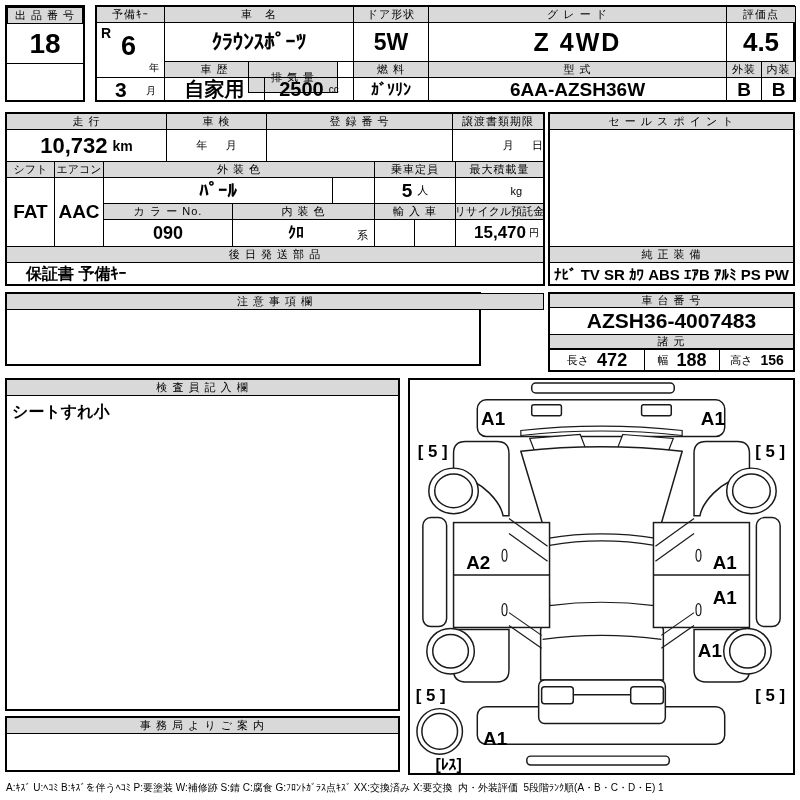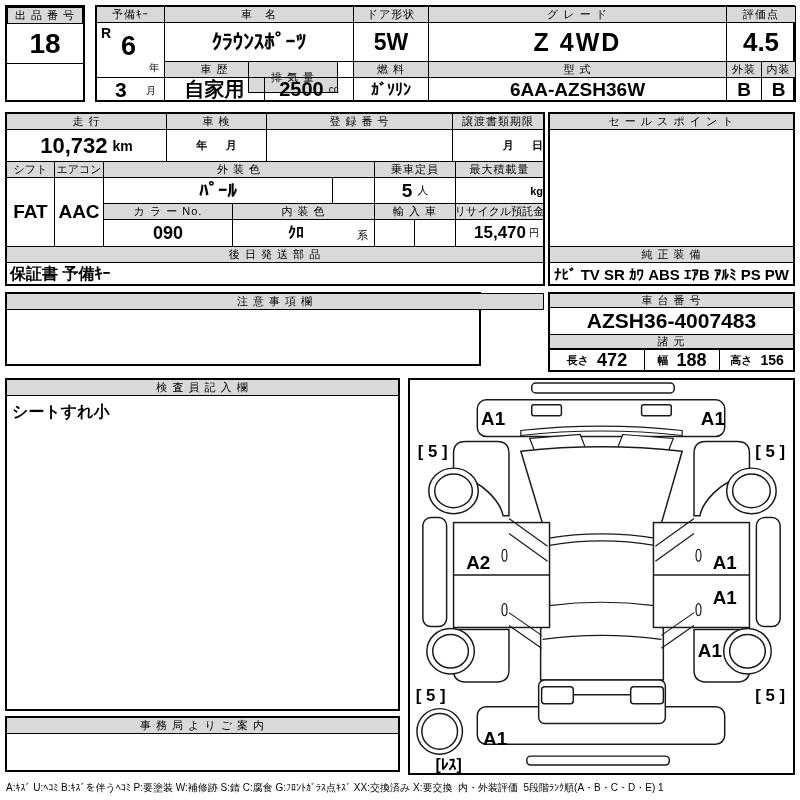--- a/index.html
+++ b/index.html
@@ -6,21 +6,21 @@
   #sheet{position:relative;width:800px;height:800px;background:#fff;
     font-family:"Liberation Sans","DejaVu Sans",sans-serif;color:#000;overflow:hidden;}
   .blk{position:absolute;box-sizing:border-box;border:2px solid #000;background:#fff;}
   .c{position:absolute;box-sizing:border-box;}
   .bd{border:1px solid #000;}
   .hdr{background:#d9d9d9;border:1px solid #000;display:flex;align-items:center;justify-content:center;
     font-size:11px;letter-spacing:1px;white-space:pre;}
   .v{display:flex;align-items:center;justify-content:center;font-weight:bold;white-space:pre;}
   .vl{display:flex;align-items:center;justify-content:flex-start;font-weight:bold;white-space:pre;}
   .vr{display:flex;align-items:center;justify-content:flex-end;font-weight:bold;white-space:pre;}
-  .sm{font-weight:bold;font-size:11px;}
+  .sm{font-weight:normal;font-size:11px;}
   .unit{font-weight:bold;font-size:12px;margin-left:5px;}
   svg text{font-family:"Liberation Sans","DejaVu Sans",sans-serif;font-weight:bold;}
   #footer{position:absolute;left:6px;top:781px;width:790px;font-size:10px;white-space:pre;}
 </style>
 </head>
 <body>
 
 <div id="sheet">
 
   <div class="blk" style="left:5px;top:5px;width:80px;height:97px">
@@ -91,41 +91,41 @@
 
     <div class="c bd v" style="left:-1px;top:63px;width:49px;height:70px;font-size:19px">FAT</div>
     <div class="c bd v" style="left:47px;top:63px;width:50px;height:70px;font-size:19px">AAC</div>
 
     <div class="c bd v" style="left:96px;top:63px;width:230px;height:27px;font-size:19px">ﾊﾟｰﾙ</div>
     <div class="c bd" style="left:325px;top:63px;width:43px;height:27px"></div>
     <div class="c bd v" style="left:367px;top:63px;width:82px;height:27px;font-size:19px">
       <span>5</span>
       <span class="unit" style="font-size:11px;font-weight:normal">人</span>
     </div>
-    <div class="c bd vr sm" style="left:448px;top:63px;width:89px;height:27px;padding-right:0">kg</div>
+    <div class="c bd vr sm" style="left:448px;top:63px;width:89px;height:27px;padding-right:21px">kg</div>
 
     <div class="c hdr" style="left:96px;top:89px;width:130px;height:17px">カ ラ ー No.</div>
     <div class="c hdr" style="left:225px;top:89px;width:143px;height:17px">内 装 色</div>
     <div class="c hdr" style="left:367px;top:89px;width:82px;height:17px">輸 入 車</div>
     <div class="c hdr" style="left:448px;top:89px;width:89px;height:17px;letter-spacing:0">リサイクル預託金</div>
 
     <div class="c bd v" style="left:96px;top:105px;width:130px;height:28px;font-size:18px">090</div>
     <div class="c bd" style="left:225px;top:105px;width:143px;height:28px">
       <span class="c" style="left:55px;top:4px;font-size:16px;font-weight:bold">ｸﾛ</span>
       <span class="c" style="right:6px;top:8px;font-size:11px">系</span>
     </div>
     <div class="c bd" style="left:367px;top:105px;width:41px;height:28px"></div>
     <div class="c bd" style="left:407px;top:105px;width:42px;height:28px"></div>
     <div class="c bd vr" style="left:448px;top:105px;width:89px;height:28px;font-size:17px;padding-right:4px">
       <span>15,470</span>
       <span class="unit" style="font-size:10px;font-weight:normal;margin-left:3px">円</span>
     </div>
 
     <div class="c hdr" style="left:-1px;top:132px;width:538px;height:17px">後 日 発 送 部 品</div>
-    <div class="c vl" style="left:-1px;top:149px;width:538px;height:22px;font-size:16px;padding-left:4px">保証書 予備ｷｰ</div>
+    <div class="c vl" style="left:-1px;top:149px;width:538px;height:22px;font-size:16px;padding-left:20px">保証書 予備ｷｰ</div>
   </div>
 
   <div class="blk" style="left:548px;top:112px;width:247px;height:174px">
     <div class="c hdr" style="left:-1px;top:-1px;width:245px;height:17px">セ ー ル ス ポ イ ン ト</div>
     <div class="c hdr" style="left:-1px;top:132px;width:245px;height:17px">純 正 装 備</div>
     <div class="c v" style="left:-1px;top:149px;width:245px;height:22px;font-size:15px">ﾅﾋﾞ TV SR ｶﾜ ABS ｴｱB ｱﾙﾐ PS PW</div>
   </div>
 
   <div class="blk" style="left:5px;top:292px;width:476px;height:74px">
     <div class="c hdr" style="left:-1px;top:-1px;width:538px;height:17px">注 意 事 項 欄</div>

